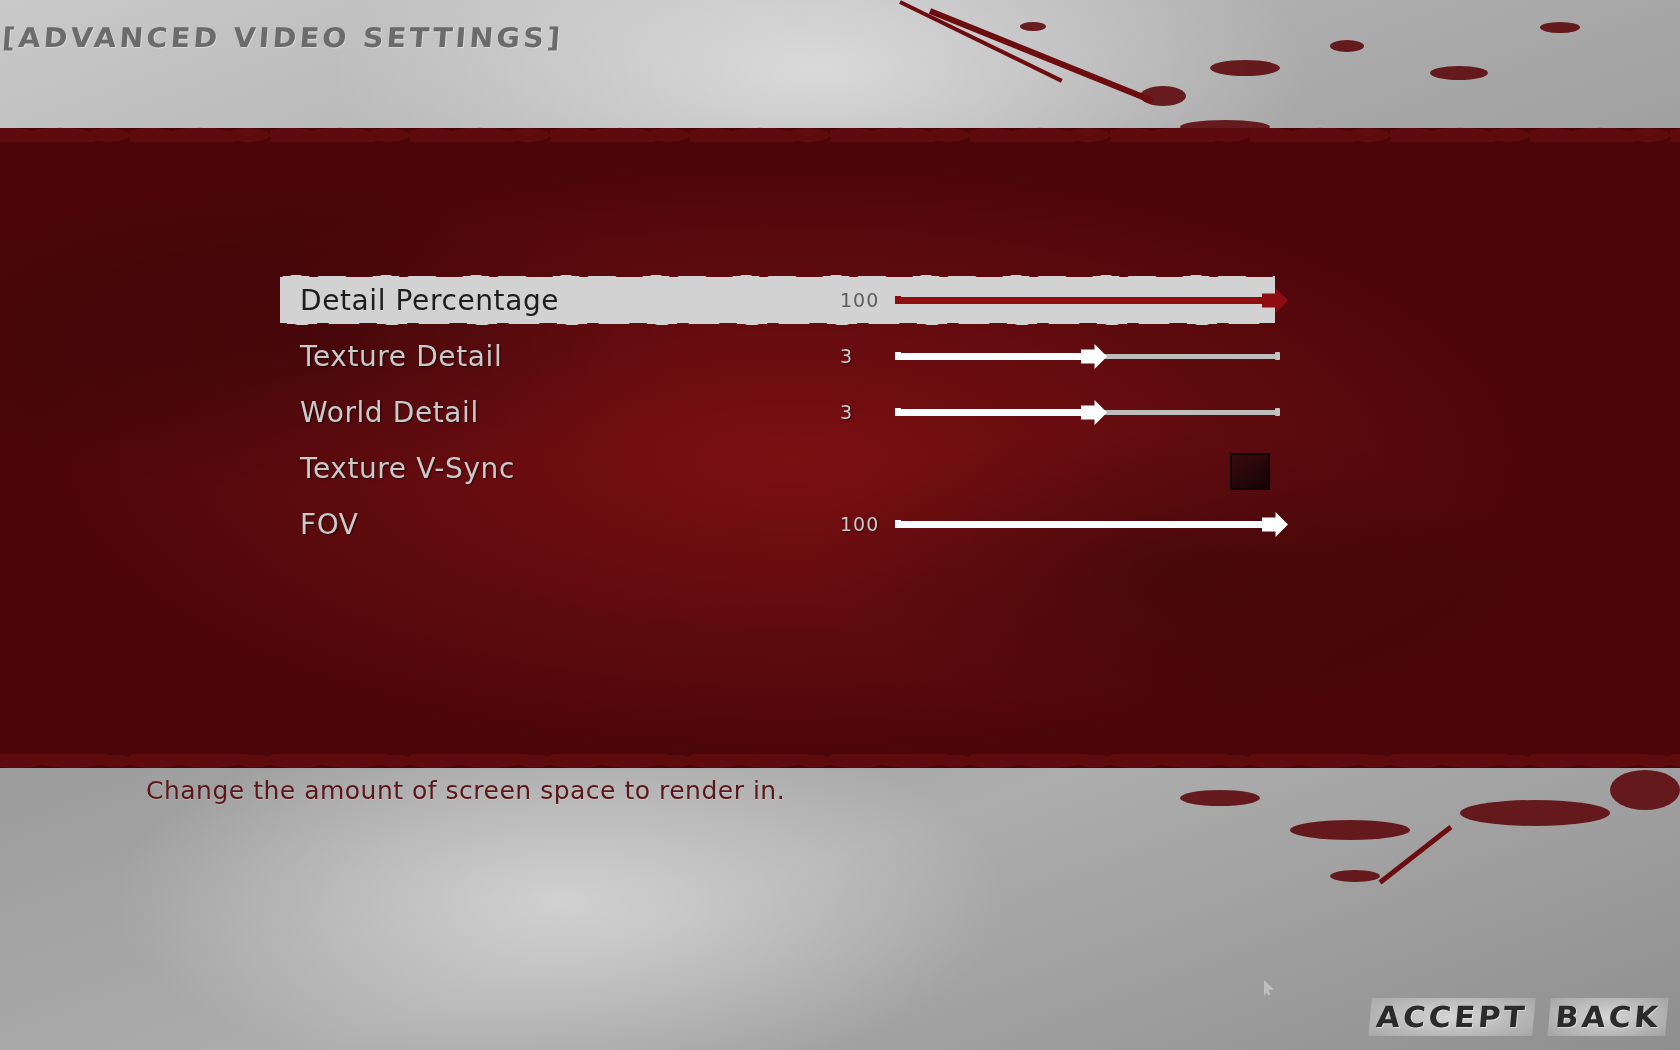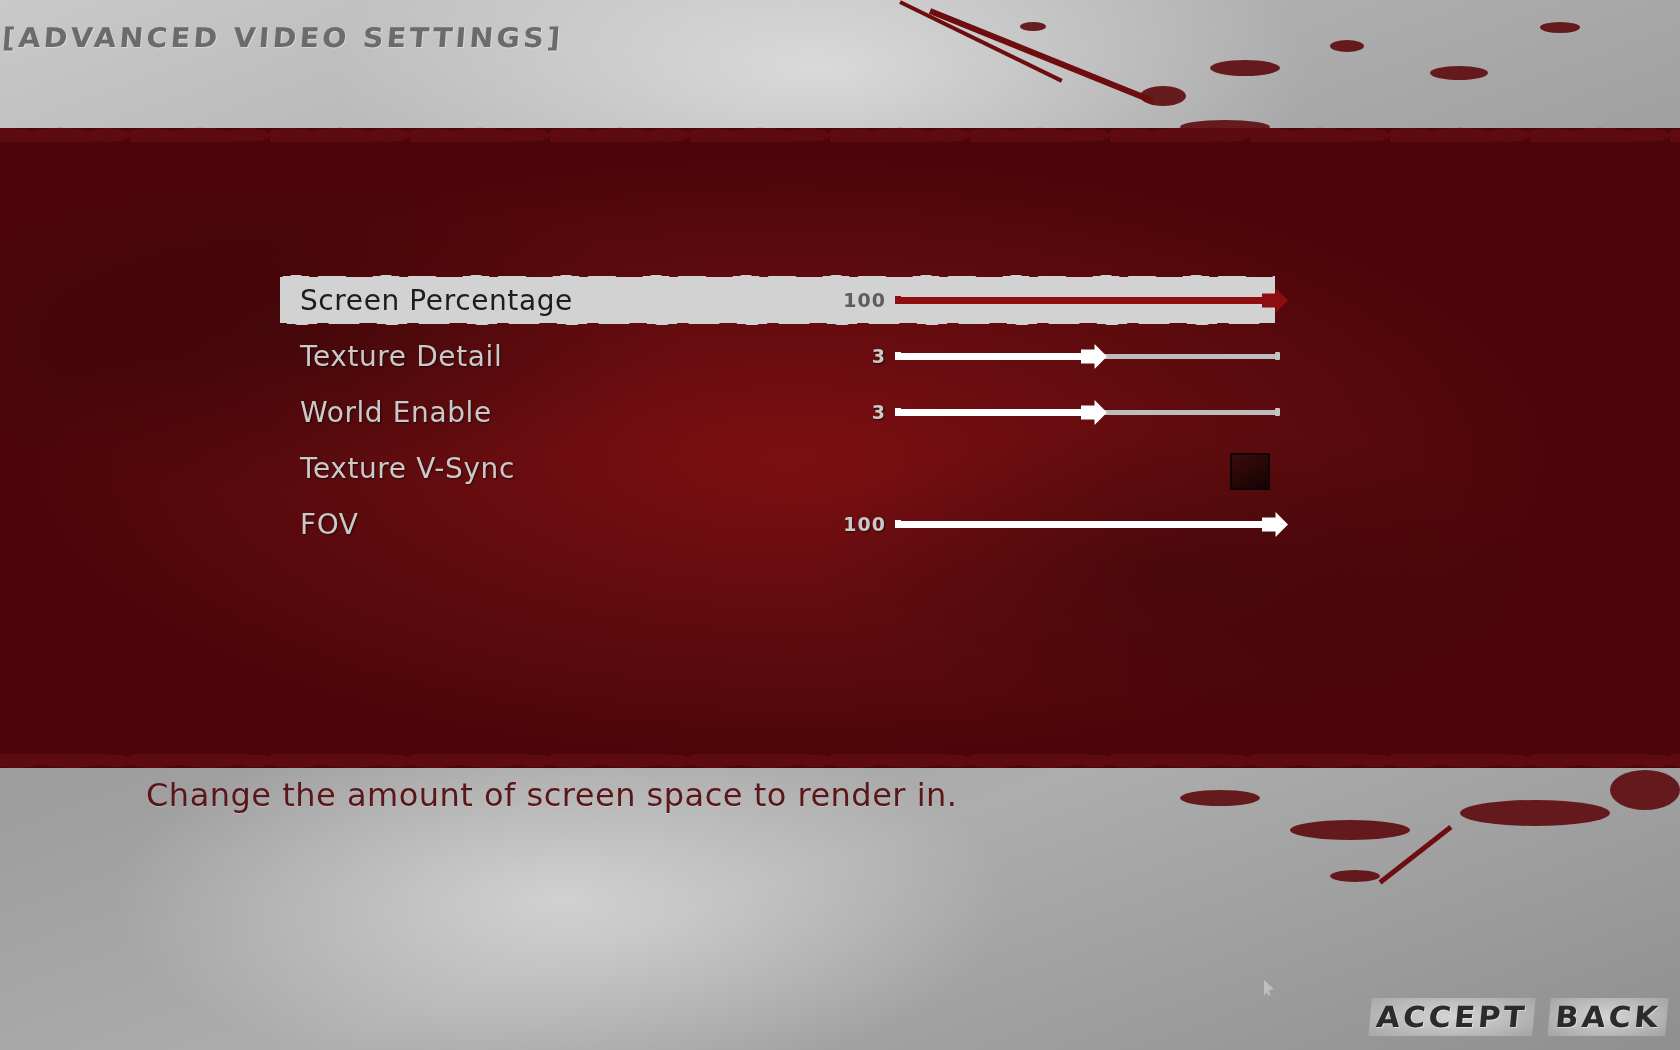--- a/index.html
+++ b/index.html
@@ -147,23 +147,22 @@
     left: 560px;
     top: 0;
     height: 56px;
     width: 440px;
     display: flex;
     align-items: center;
     z-index: 3;
   }
   .slider .val {
     width: 46px;
-    text-align: right;
     font-size: 19px;
-    font-weight: bold;
+    font-weight: normal;
     font-family: "DejaVu Sans", sans-serif;
     color: #c9c9c9;
     letter-spacing: 1px;
     text-shadow: 1px 1px 2px rgba(0,0,0,.6);
   }
   .row.selected .slider .val { color: #5d5d5d; text-shadow: none; }
 
   .track {
     position: relative;
     margin-left: 12px;
@@ -229,21 +228,21 @@
     background: #ffffff;
     transform: rotate(45deg);
     box-shadow: 0 0 10px 5px rgba(255,210,180,.85), 0 0 22px 10px rgba(200,90,40,.45);
   }
 
   
   .desc {
     position: absolute;
     left: 146px;
     top: 776px;
-    font-size: 32px;
+    font-size: 25px;
     font-family: "DejaVu Sans", sans-serif;
     color: #5a1618;
     letter-spacing: .5px;
     text-shadow: 0 1px 1px rgba(255,255,255,.25);
   }
 
   
   .buttons {
     position: absolute;
     right: 16px;
@@ -301,21 +300,21 @@
   <div class="splat" style="left:1330px;top:870px;width:50px;height:12px;"></div>
   <div class="streak" style="left:1380px;top:880px;width:90px;height:5px;transform:rotate(-38deg);"></div>
   <div class="splat" style="left:1610px;top:770px;width:70px;height:40px;"></div>
 
   <div class="title">[ADVANCED VIDEO SETTINGS]</div>
 
   <div class="menu">
 
     <div class="row selected">
       <div class="hl"></div>
-      <div class="label">Screen Percentage</div>
+      <div class="label">Detail Percentage</div>
       <div class="slider">
         <div class="val">100</div>
         <div class="track">
           <div class="base"></div>
           <div class="startcap"></div>
           <div class="fill" style="width:100%;"></div>
 
           <div class="knob" style="left:calc(100% - 18px);"></div>
         </div>
       </div>
@@ -329,21 +328,21 @@
           <div class="base"></div>
           <div class="startcap"></div>
           <div class="fill" style="width:50%;"></div>
           <div class="endcap"></div>
           <div class="knob" style="left:calc(50% - 8px);"></div>
         </div>
       </div>
     </div>
 
     <div class="row">
-      <div class="label">World Enable</div>
+      <div class="label">World Detail</div>
       <div class="slider">
         <div class="val">3</div>
         <div class="track">
           <div class="base"></div>
           <div class="startcap"></div>
           <div class="fill" style="width:50%;"></div>
           <div class="endcap"></div>
           <div class="knob" style="left:calc(50% - 8px);"></div>
         </div>
       </div>

